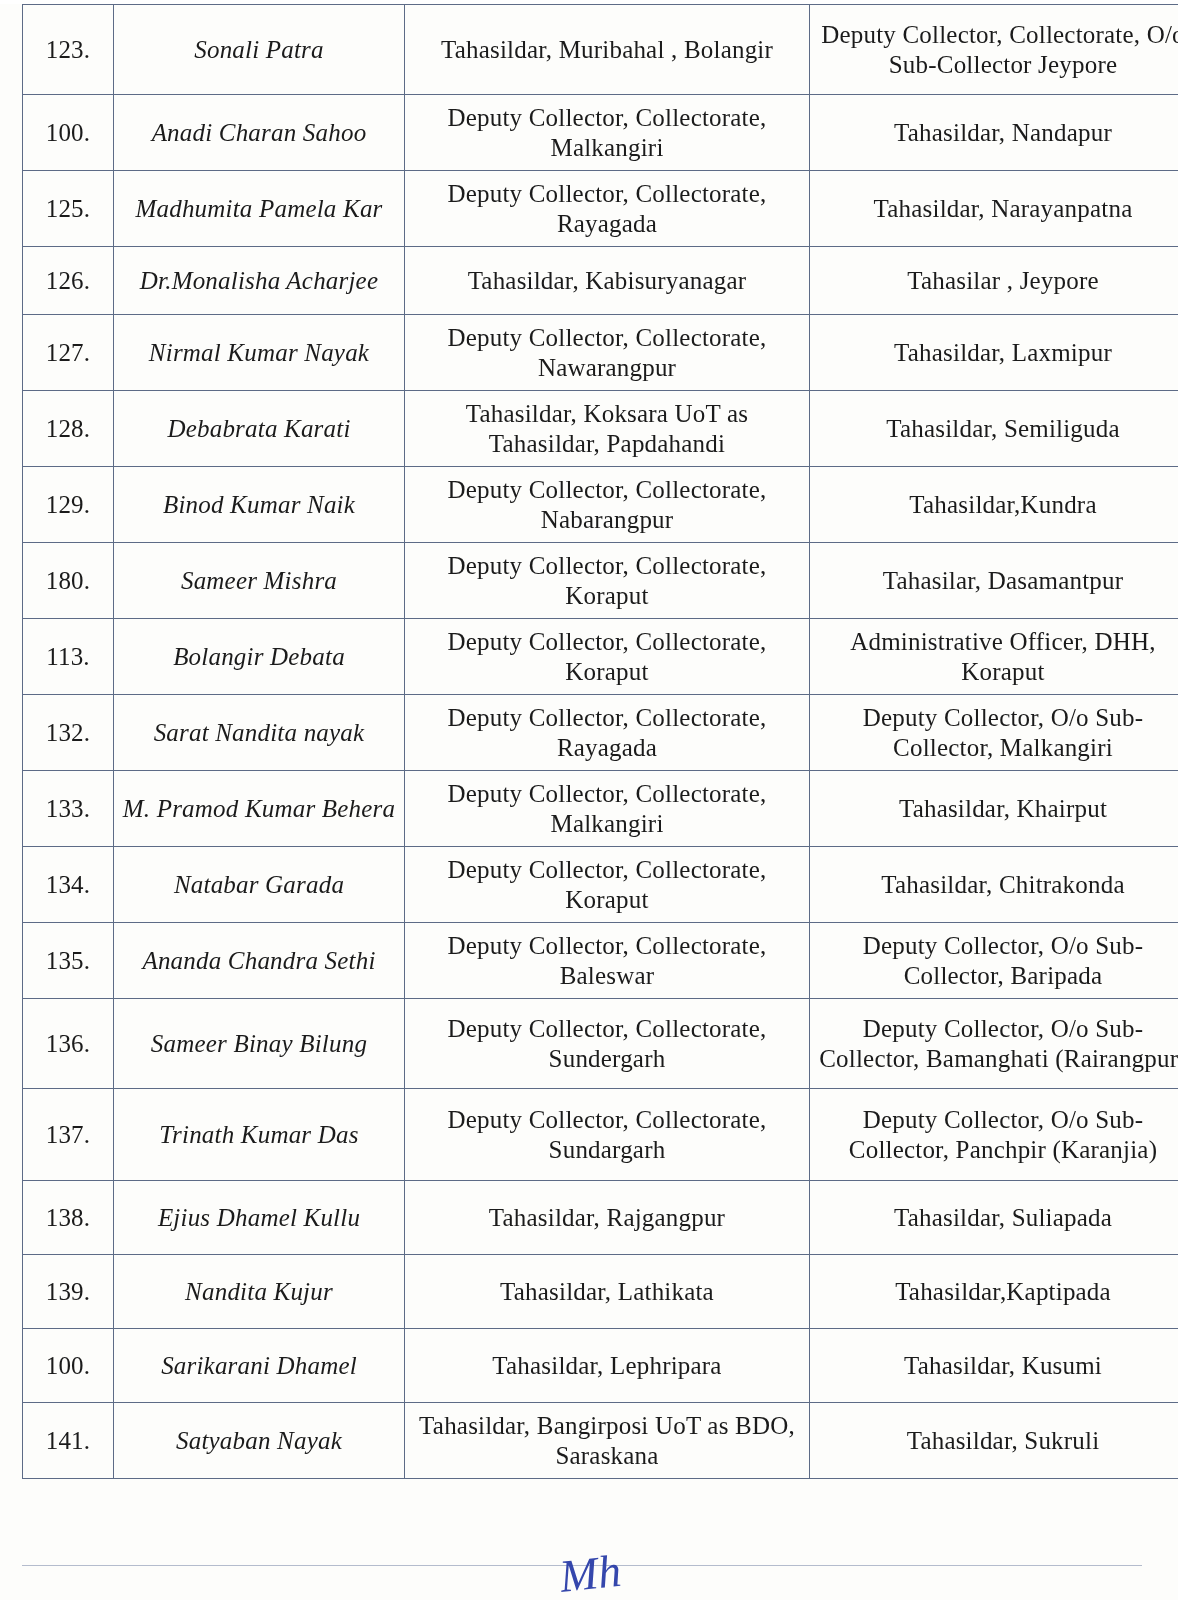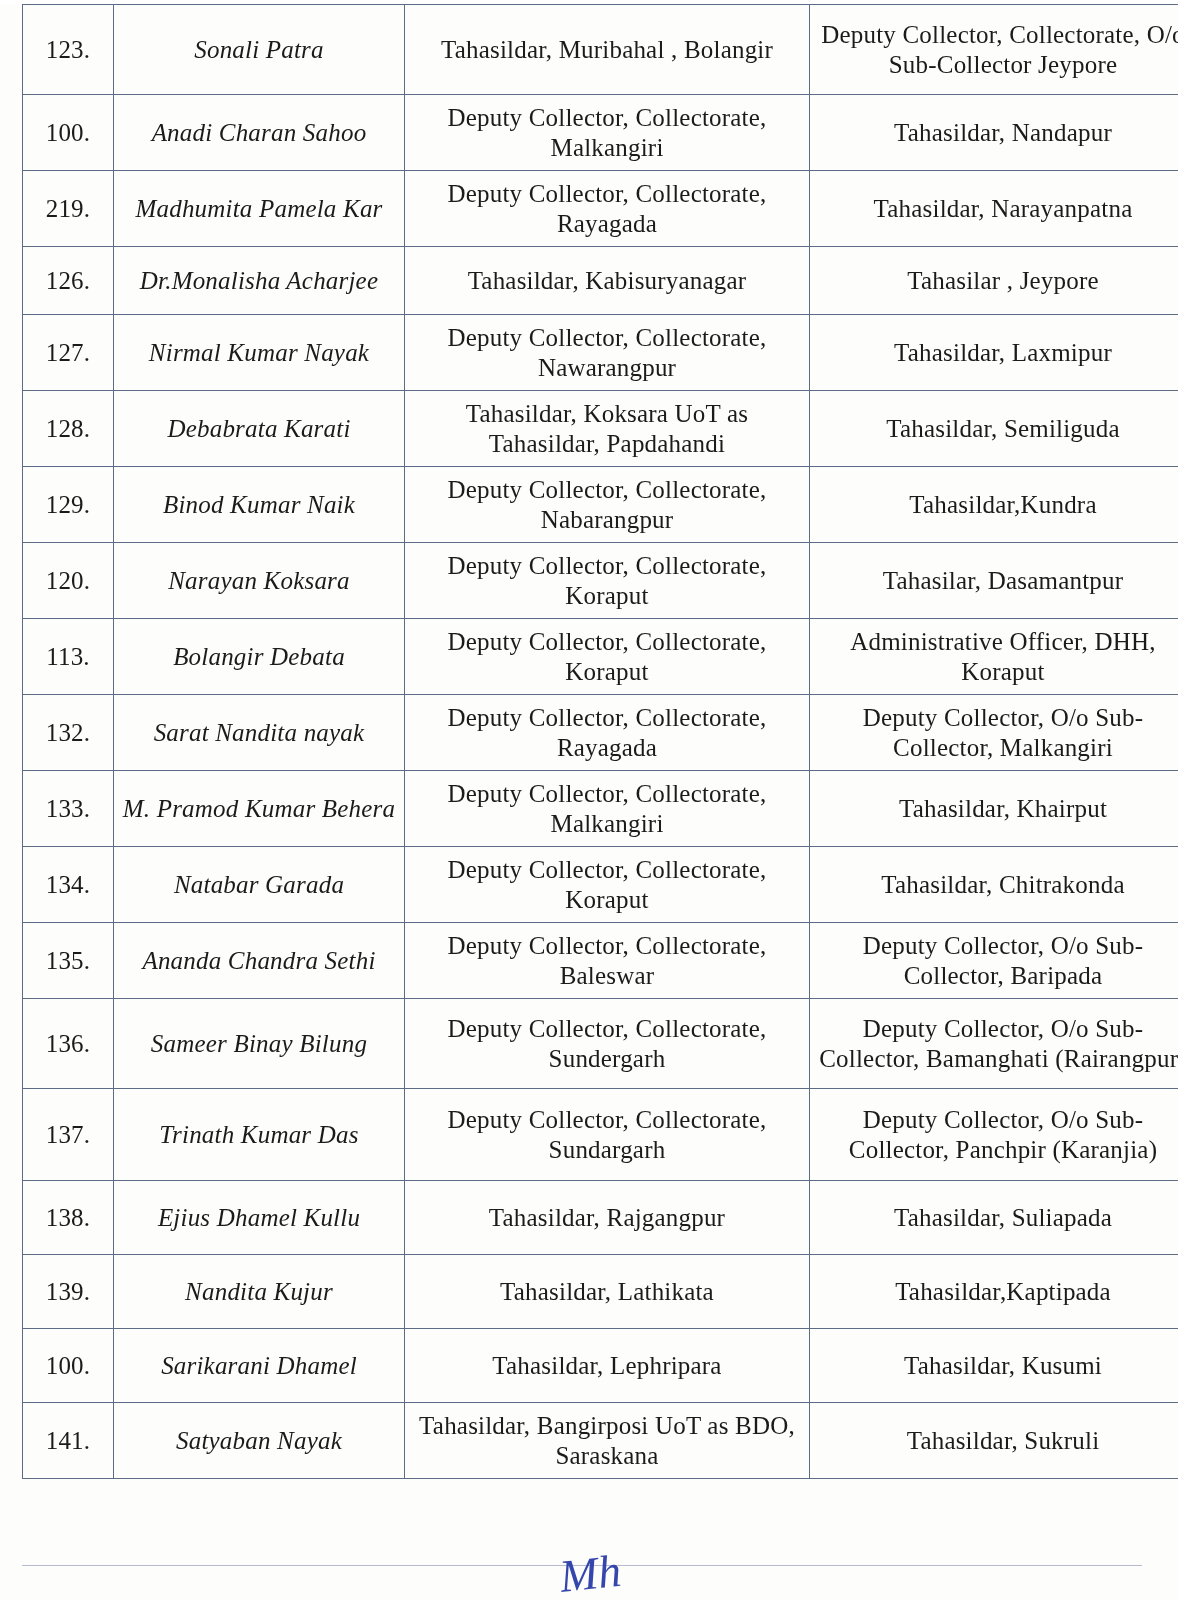--- a/index.html
+++ b/index.html
@@ -91,21 +91,21 @@
         <td class="col-from">Tahasildar, Muribahal , Bolangir</td>
         <td class="col-to">Deputy Collector, Collectorate, O/o Sub-Collector  Jeypore</td>
       </tr>
       <tr style="height:68px">
         <td class="col-sl">100.</td>
         <td class="col-name">Anadi Charan Sahoo</td>
         <td class="col-from">Deputy Collector, Collectorate, Malkangiri</td>
         <td class="col-to">Tahasildar, Nandapur</td>
       </tr>
       <tr style="height:68px">
-        <td class="col-sl">219.</td>
+        <td class="col-sl">125.</td>
         <td class="col-name">Madhumita Pamela Kar</td>
         <td class="col-from">Deputy Collector, Collectorate, Rayagada</td>
         <td class="col-to">Tahasildar, Narayanpatna</td>
       </tr>
       <tr style="height:68px">
         <td class="col-sl">126.</td>
         <td class="col-name">Dr.Monalisha Acharjee</td>
         <td class="col-from">Tahasildar, Kabisuryanagar</td>
         <td class="col-to">Tahasilar , Jeypore</td>
       </tr>
@@ -121,22 +121,22 @@
         <td class="col-from">Tahasildar, Koksara UoT as Tahasildar, Papdahandi</td>
         <td class="col-to">Tahasildar, Semiliguda</td>
       </tr>
       <tr style="height:68px">
         <td class="col-sl">129.</td>
         <td class="col-name">Binod Kumar Naik</td>
         <td class="col-from">Deputy Collector, Collectorate, Nabarangpur</td>
         <td class="col-to">Tahasildar,Kundra</td>
       </tr>
       <tr style="height:68px">
-        <td class="col-sl">120.</td>
-        <td class="col-name">Narayan Koksara</td>
+        <td class="col-sl">180.</td>
+        <td class="col-name">Sameer Mishra</td>
         <td class="col-from">Deputy Collector, Collectorate, Koraput</td>
         <td class="col-to">Tahasilar, Dasamantpur</td>
       </tr>
       <tr style="height:68px">
         <td class="col-sl">113.</td>
         <td class="col-name">Bolangir Debata</td>
         <td class="col-from">Deputy Collector, Collectorate, Koraput</td>
         <td class="col-to">Administrative Officer, DHH, Koraput</td>
       </tr>
       <tr style="height:68px">

